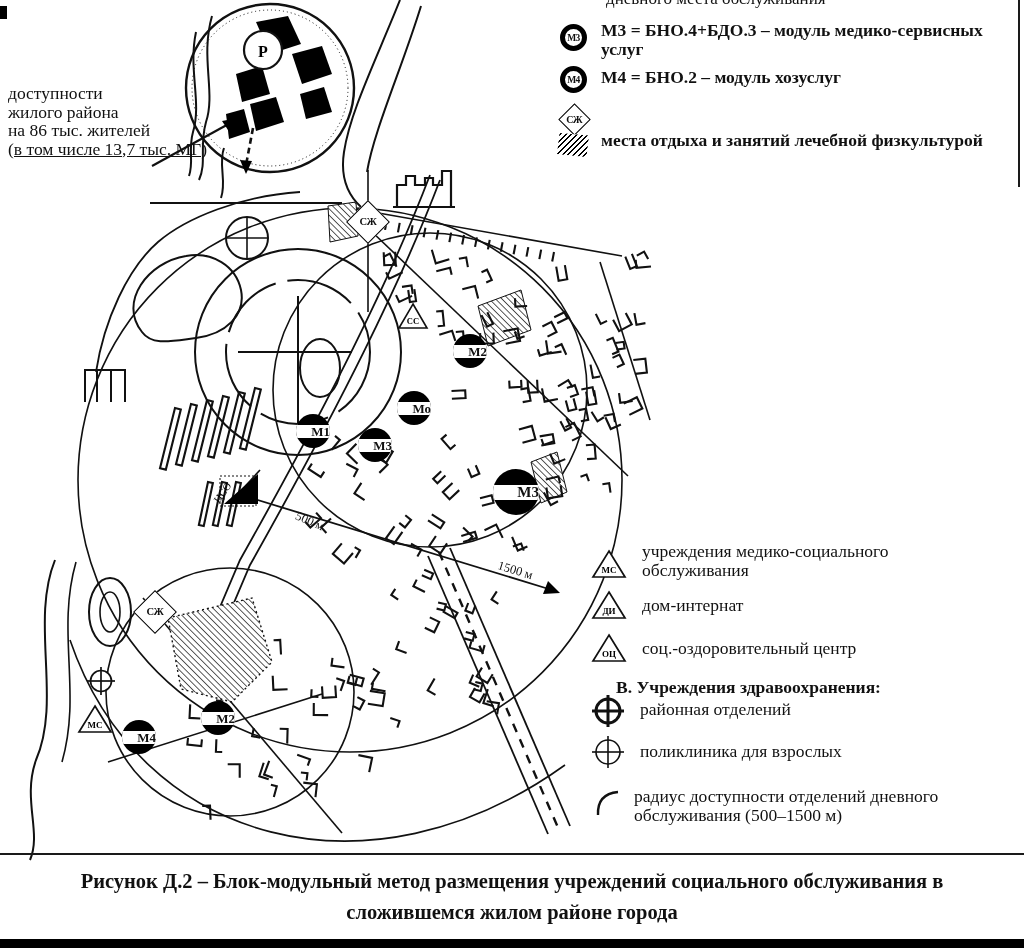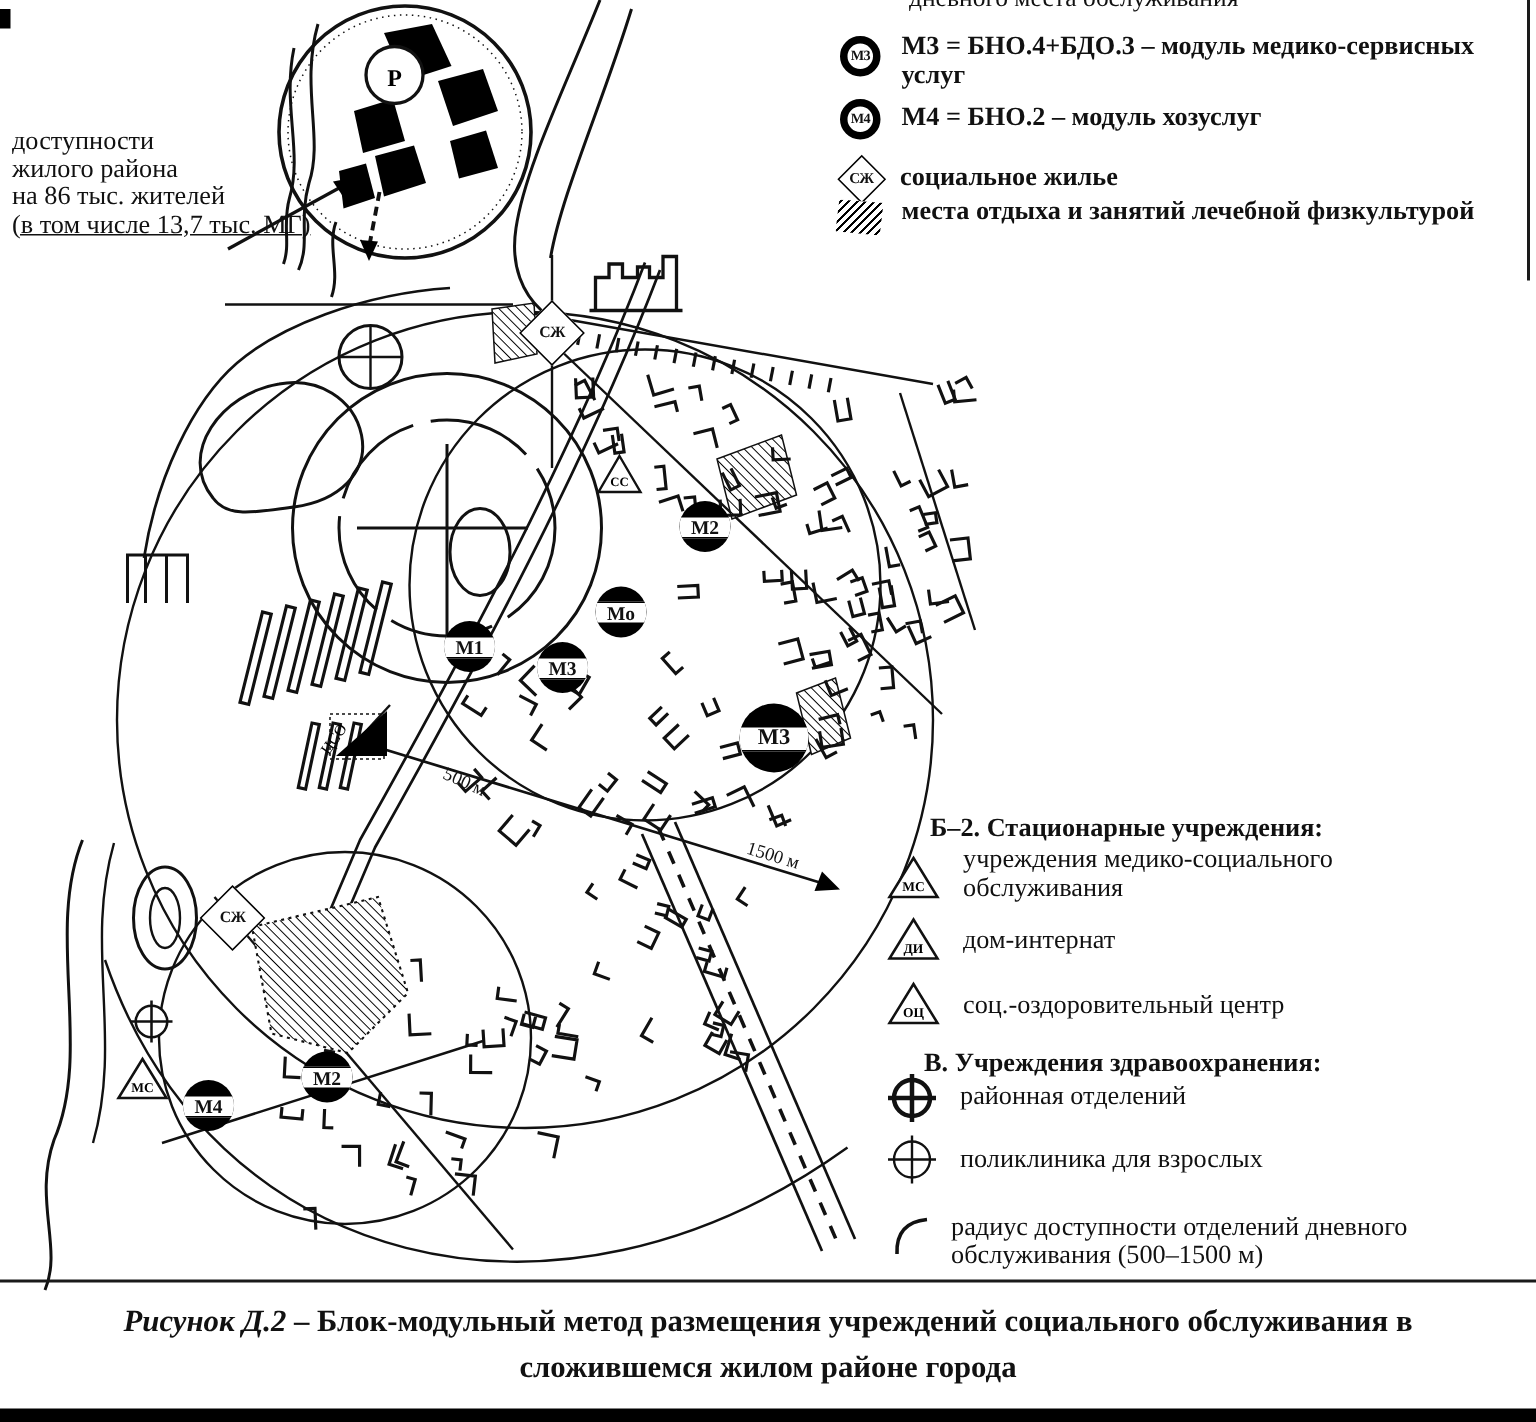--- a/index.html
+++ b/index.html
@@ -31,33 +31,33 @@
             clip-path:polygon(8% 0,100% 10%,92% 100%,0 88%);}
   
   .legend-right{left:590px;top:541px;width:434px;}
   .lr-h{font-weight:bold;font-size:17.5px;}
   .lr-row{display:flex;align-items:flex-start;}
   .lr-text{font-size:17.5px;line-height:19px;margin-left:14px;}
   
   .mk{position:absolute;transform:translate(-50%,-50%);}
   .mk-module{width:34px;height:34px;border-radius:50%;background:#000;display:flex;
              align-items:center;justify-content:center;overflow:hidden;}
-  .mk-module span{background:#fff;width:100%;text-align:center;font-weight:bold;font-size:13px;
+  .mk-module span{background:#fff;width:100%;text-align:right;font-weight:bold;font-size:13px;
                   line-height:13px;border-top:1px solid #000;border-bottom:1px solid #000;}
   .mk-big{width:46px;height:46px;}
   .mk-big span{font-size:15px;line-height:15px;}
   .mk-dia{width:29px;height:29px;border:1.7px solid #000;background:#fff;
           transform:translate(-50%,-50%) rotate(45deg);display:flex;align-items:center;justify-content:center;}
   .mk-dia span{transform:rotate(-45deg);font-size:10.5px;font-weight:bold;letter-spacing:-.5px;}
   .dist-label{position:absolute;font-size:12.5px;white-space:nowrap;transform-origin:left center;}
   svg text{font-family:"Liberation Serif",serif;}
   
   .caption{left:52px;top:866px;width:920px;text-align:center;font-size:20.5px;
            font-weight:bold;line-height:31px;}
-  .caption .pfx{font-style:italic;}
+  .caption .pfx{}
 </style>
 </head>
 <body>
 
 <svg class="abs" width="1024" height="948" viewBox="0 0 1024 948" style="left:0;top:0">
   <defs>
     <pattern id="hatch" width="4.5" height="4.5" patternUnits="userSpaceOnUse" patternTransform="rotate(135)">
       <rect width="4.5" height="4.5" fill="#fff"></rect>
       <line x1="0" y1="0" x2="0" y2="4.5" stroke="#000" stroke-width="1.3"></line>
     </pattern>
@@ -343,30 +343,28 @@
   <div class="tl-row" style="margin-top:9px">
     <div class="ic-ring" style="margin-top:-2px">
       <span>М4</span>
       </div>
     <div class="tl-text">М4 = БНО.2 – модуль хозуслуг</div>
   </div>
   <div class="tl-row" style="margin-top:15px">
     <div class="ic-dia" style="margin:0 3px">
       <span>СЖ</span>
       </div>
-    <div class="tl-text" style="margin-left:11px">социальное жилье</div>
   </div>
   <div class="tl-row" style="">
     <div class="ic-hatch" style="margin-left:-3px;margin-top:2px"></div>
     <div class="tl-text" style="margin-left:12px">места отдыха и занятий лечебной физкультурой</div>
   </div>
 </div>
 
 <div class="abs legend-right">
-  <div class="lr-h" style="margin-left:30px">Б–2. Стационарные учреждения:</div>
   <div class="lr-row" style="margin-top:1px">
     <svg width="38" height="32" style="margin-top:6px;flex:none">
       <polygon points="19,3 35,29 3,29" fill="#fff" stroke="#111" stroke-width="1.7"></polygon>
       <text x="19" y="25" font-size="9" font-weight="bold" text-anchor="middle" fill="#000">МС</text>
     </svg>
     <div class="lr-text" style="width:352px">учреждения медико-социального обслуживания</div>
   </div>
   <div class="lr-row" style="margin-top:16px">
     <svg width="38" height="32" style="margin-top:-7px;flex:none">
       <polygon points="19,3 35,29 3,29" fill="#fff" stroke="#111" stroke-width="1.7"></polygon>

